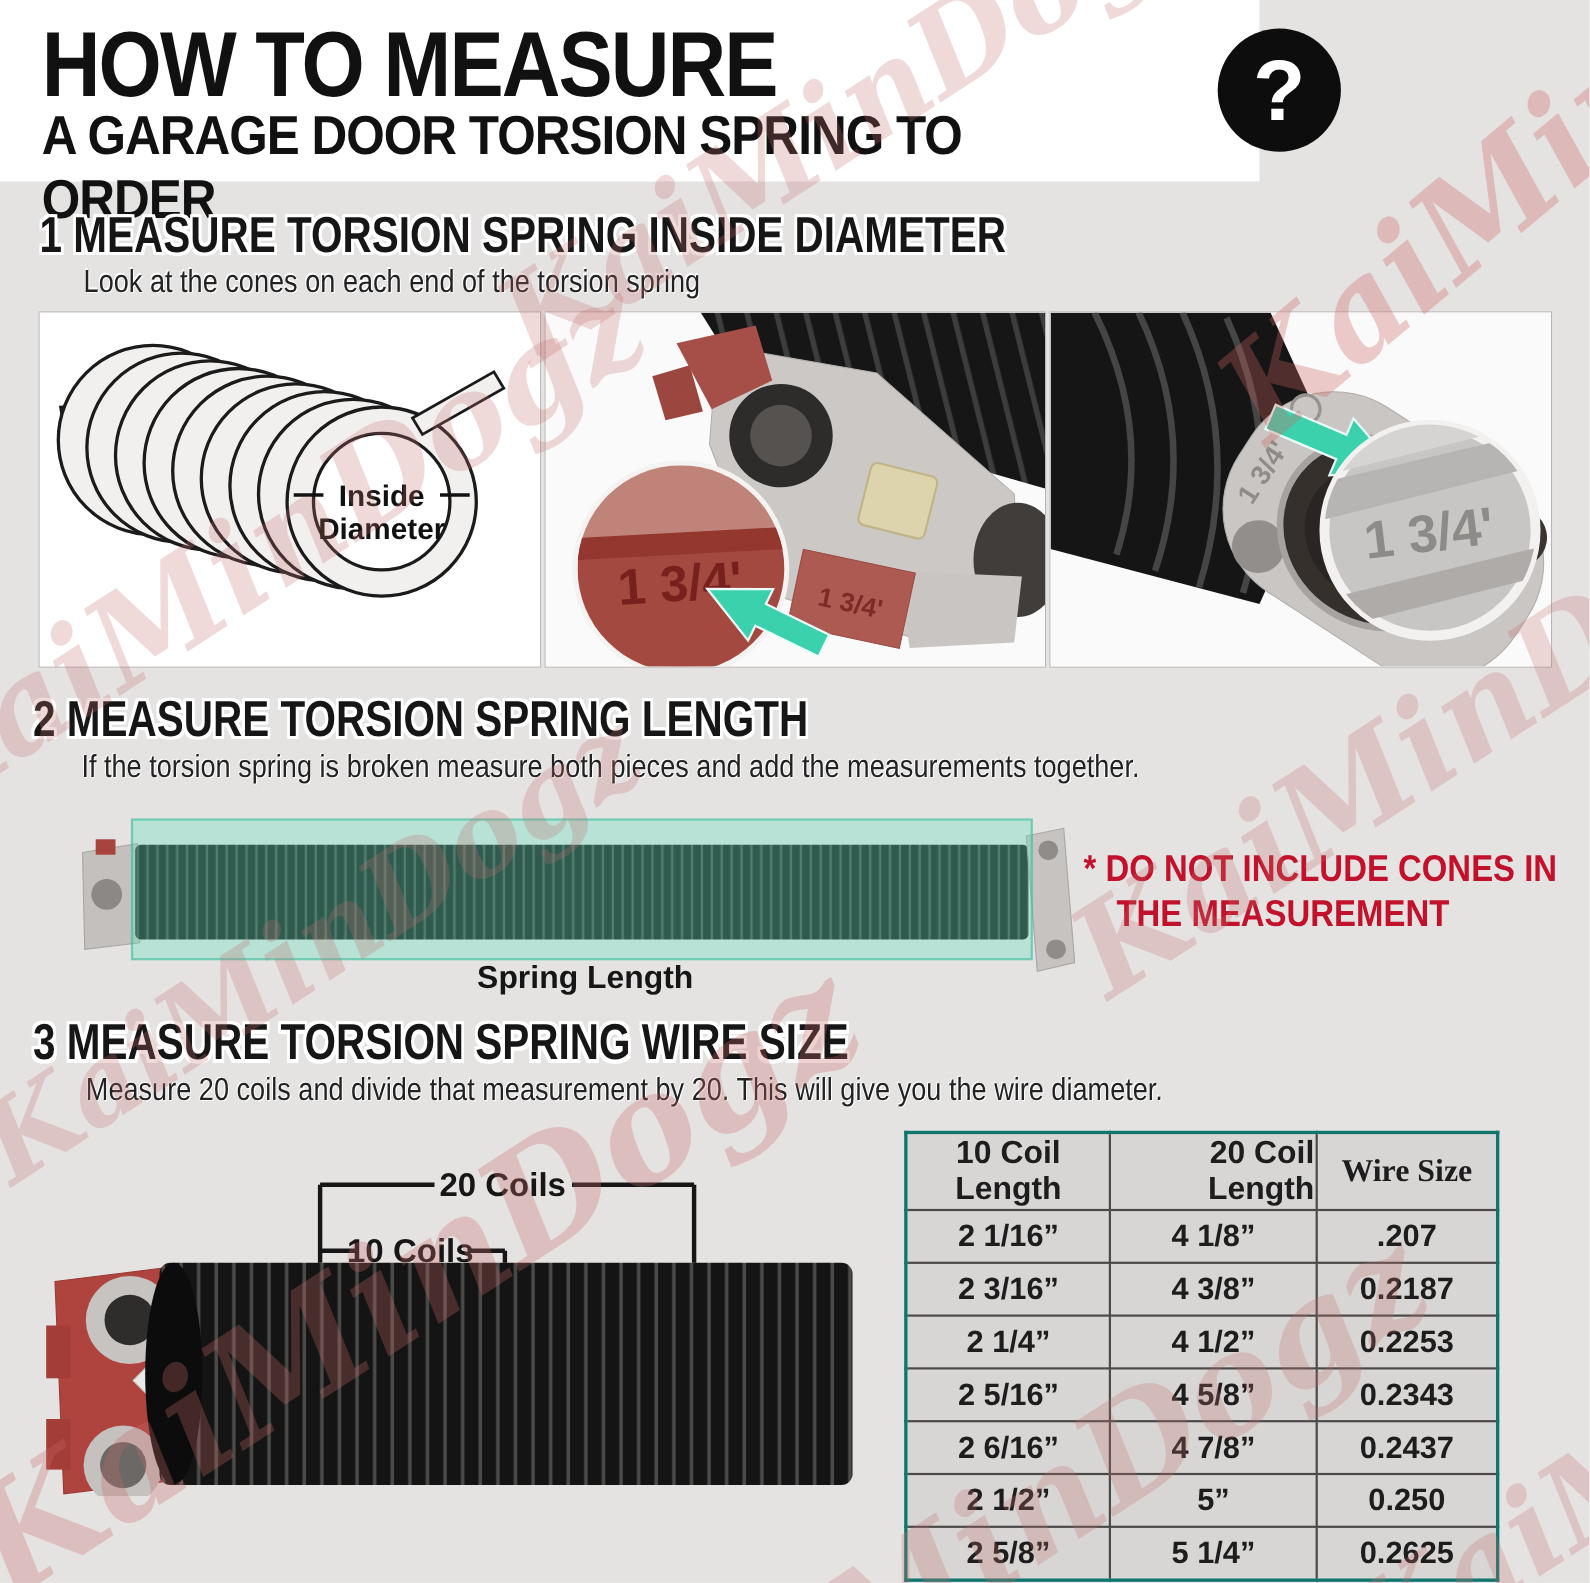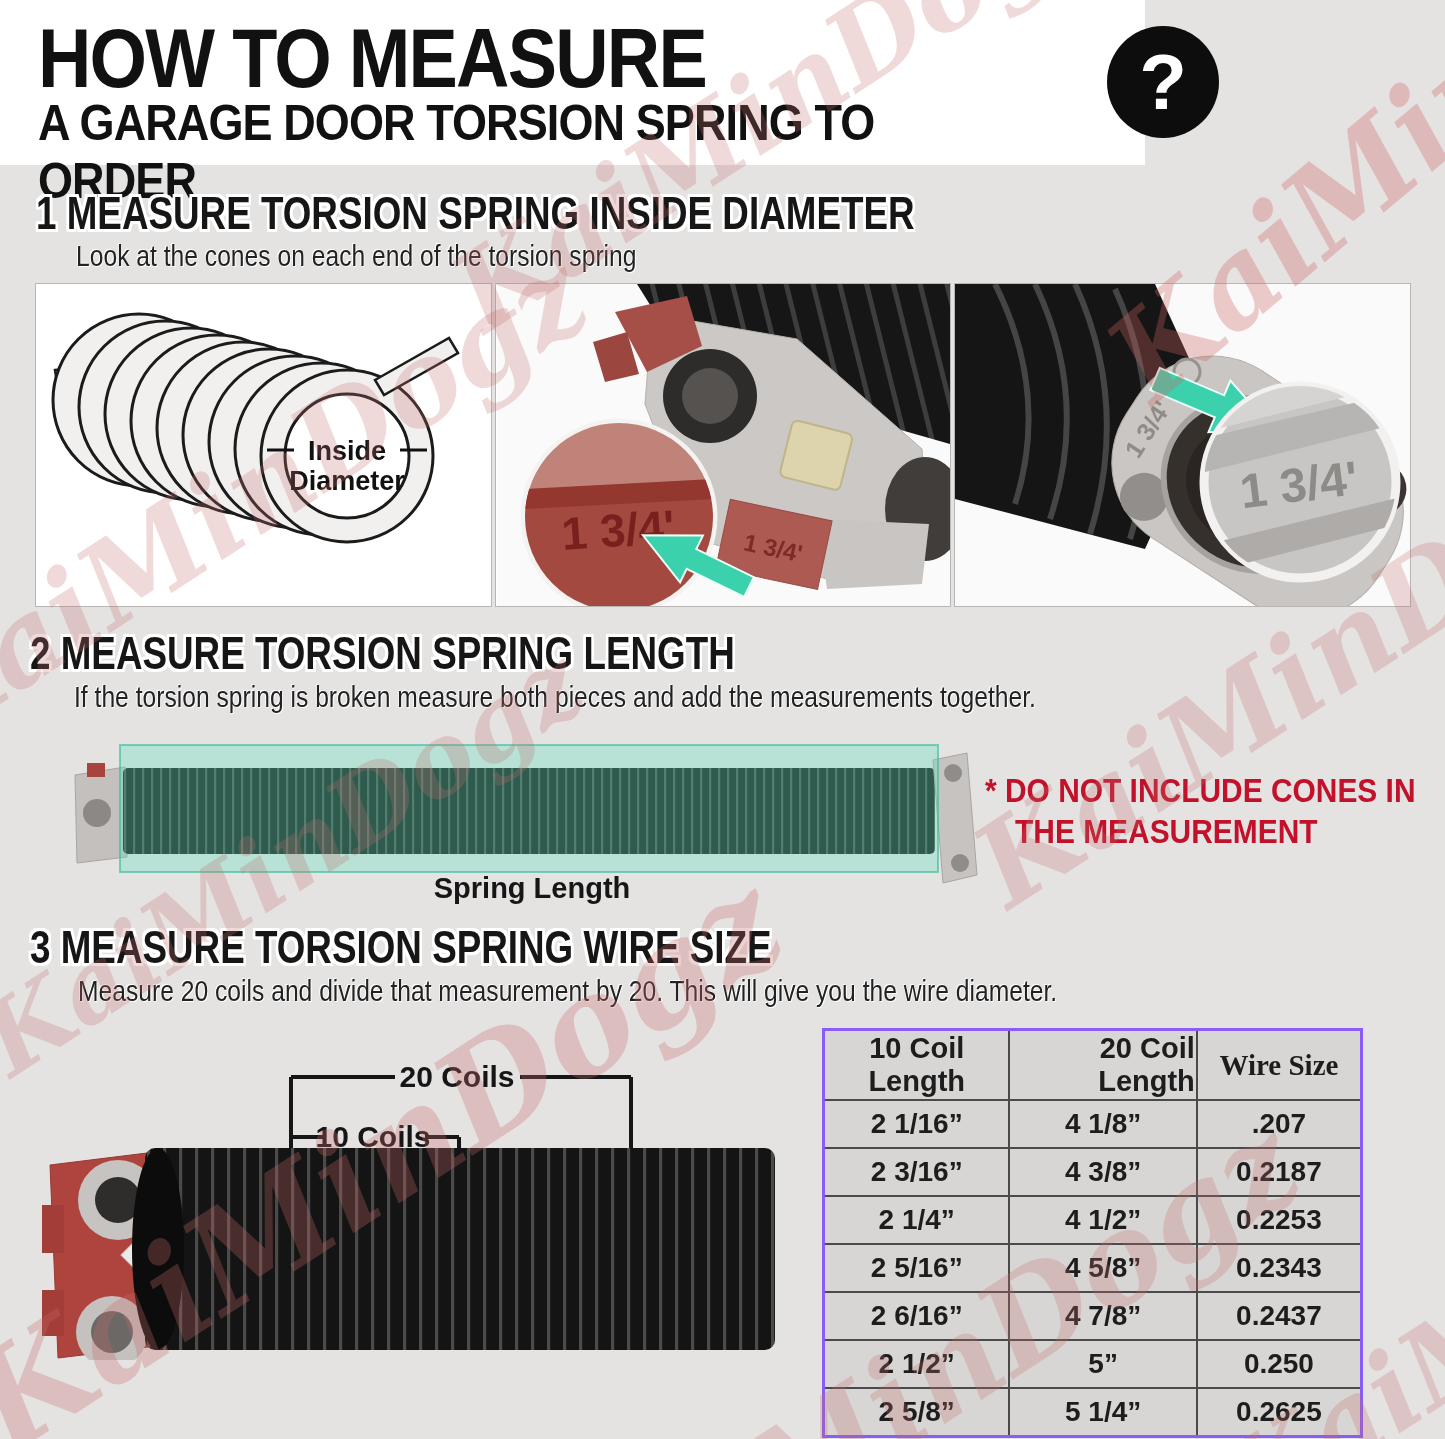--- a/index.html
+++ b/index.html
@@ -16,21 +16,21 @@
          text-shadow:-3px -3px 0 #fff,3px -3px 0 #fff,-3px 3px 0 #fff,3px 3px 0 #fff,0 -3px 0 #fff,0 3px 0 #fff,-3px 0 0 #fff,3px 0 0 #fff;}
   .h-sub{position:absolute;font-size:29px;color:#222;white-space:nowrap;
          text-shadow:-1px -1px 0 #fff,1px 1px 0 #fff;}
   .panels{position:absolute;left:35px;top:283px;width:1376px;height:324px;display:flex;gap:3px;}
   .panel{flex:1;background:#fff;border:1px solid #b8b6b5;position:relative;overflow:hidden;}
   .panel svg{display:block;}
   svg text{font-family:"Liberation Sans",sans-serif;font-weight:bold;}
   .note{position:absolute;left:985px;top:770px;width:380px;font-size:34px;font-weight:bold;color:#c2122b;line-height:1.2;}
   .note .l2{padding-left:30px;display:block;}
   .wire-table{position:absolute;left:822px;top:1028px;width:541px;border-collapse:collapse;
-              border:3px solid #8b5cf6;background:#d8d6d4;}
+              border:3px solid #0f766e;background:#d8d6d4;}
   .wire-table th,.wire-table td{border:2px solid #4a4a4a;text-align:center;color:#1d1d1d;
               font-family:"Liberation Sans",sans-serif;}
   .wire-table th{height:52px;font-size:29px;font-weight:bold;}
   .wire-table td{height:44px;font-size:28px;font-weight:bold;}
   .wm{position:absolute;font-family:"DejaVu Serif",serif;font-style:italic;font-weight:bold;
       color:rgba(193,108,108,.26);transform-origin:0 0;pointer-events:none;white-space:nowrap;z-index:9;}
 </style>
 </head>
 <body>
 

